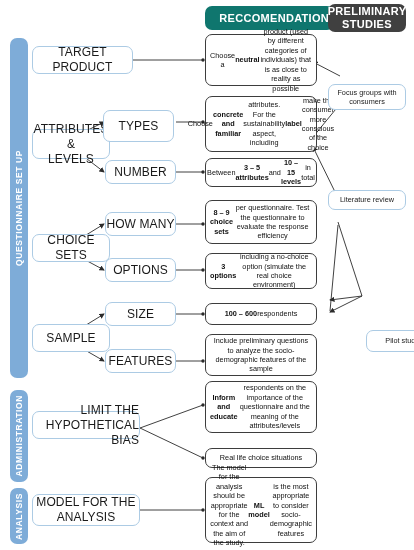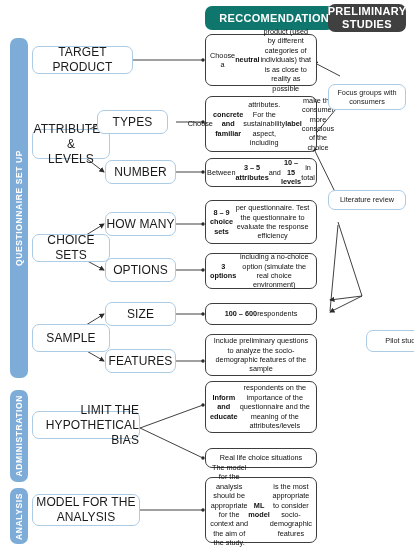--- a/index.html
+++ b/index.html
@@ -113,21 +113,21 @@
   <div class="box box-blue" style="left:32px;top:46px;width:101px;height:28px;">TARGET PRODUCT</div>
   <div class="box box-blue" style="left:32px;top:129px;width:78px;height:30px;white-space:pre-line;">ATTRIBUTES &amp;
 LEVELS</div>
   <div class="box box-blue" style="left:32px;top:234px;width:78px;height:28px;">CHOICE SETS</div>
   <div class="box box-blue" style="left:32px;top:324px;width:78px;height:28px;text-align:center;">SAMPLE</div>
   <div class="box box-blue" style="left:32px;top:411px;width:108px;height:28px;white-space:pre-line;text-align:right;">LIMIT THE
 HYPOTHETICAL BIAS</div>
   <div class="box box-blue" style="left:32px;top:494px;width:108px;height:32px;white-space:pre-line;">MODEL FOR THE
 ANALYSIS</div>
 
-  <div class="box box-blue" style="left:97px;top:110px;width:71px;height:24px;">TYPES</div>
+  <div class="box box-blue" style="left:103px;top:110px;width:71px;height:32px;">TYPES</div>
   <div class="box box-blue" style="left:105px;top:160px;width:71px;height:24px;">NUMBER</div>
   <div class="box box-blue" style="left:105px;top:212px;width:71px;height:24px;">HOW MANY</div>
   <div class="box box-blue" style="left:105px;top:258px;width:71px;height:24px;">OPTIONS</div>
   <div class="box box-blue" style="left:105px;top:302px;width:71px;height:24px;">SIZE</div>
   <div class="box box-blue" style="left:105px;top:349px;width:71px;height:24px;">FEATURES</div>
 
   <div class="box box-dark" style="left:205px;top:34px;width:112px;height:52px;">Choose a <b>neutral</b> product (used by different categories of individuals) that is as close to reality as possible</div>
   <div class="box box-dark" style="left:205px;top:96px;width:112px;height:56px;">Choose <b>concrete and familiar</b> attributes. For the sustainability aspect, including <b>label</b> make the consumer more conscious of the choice</div>
   <div class="box box-dark" style="left:205px;top:158px;width:112px;height:29px;">Between <b>3 – 5 attributes</b> and <b>10 – 15 levels</b> in total</div>
   <div class="box box-dark" style="left:205px;top:200px;width:112px;height:44px;"><b>8 – 9 choice sets</b> per questionnaire. Test the questionnaire to evaluate the response efficiency</div>

